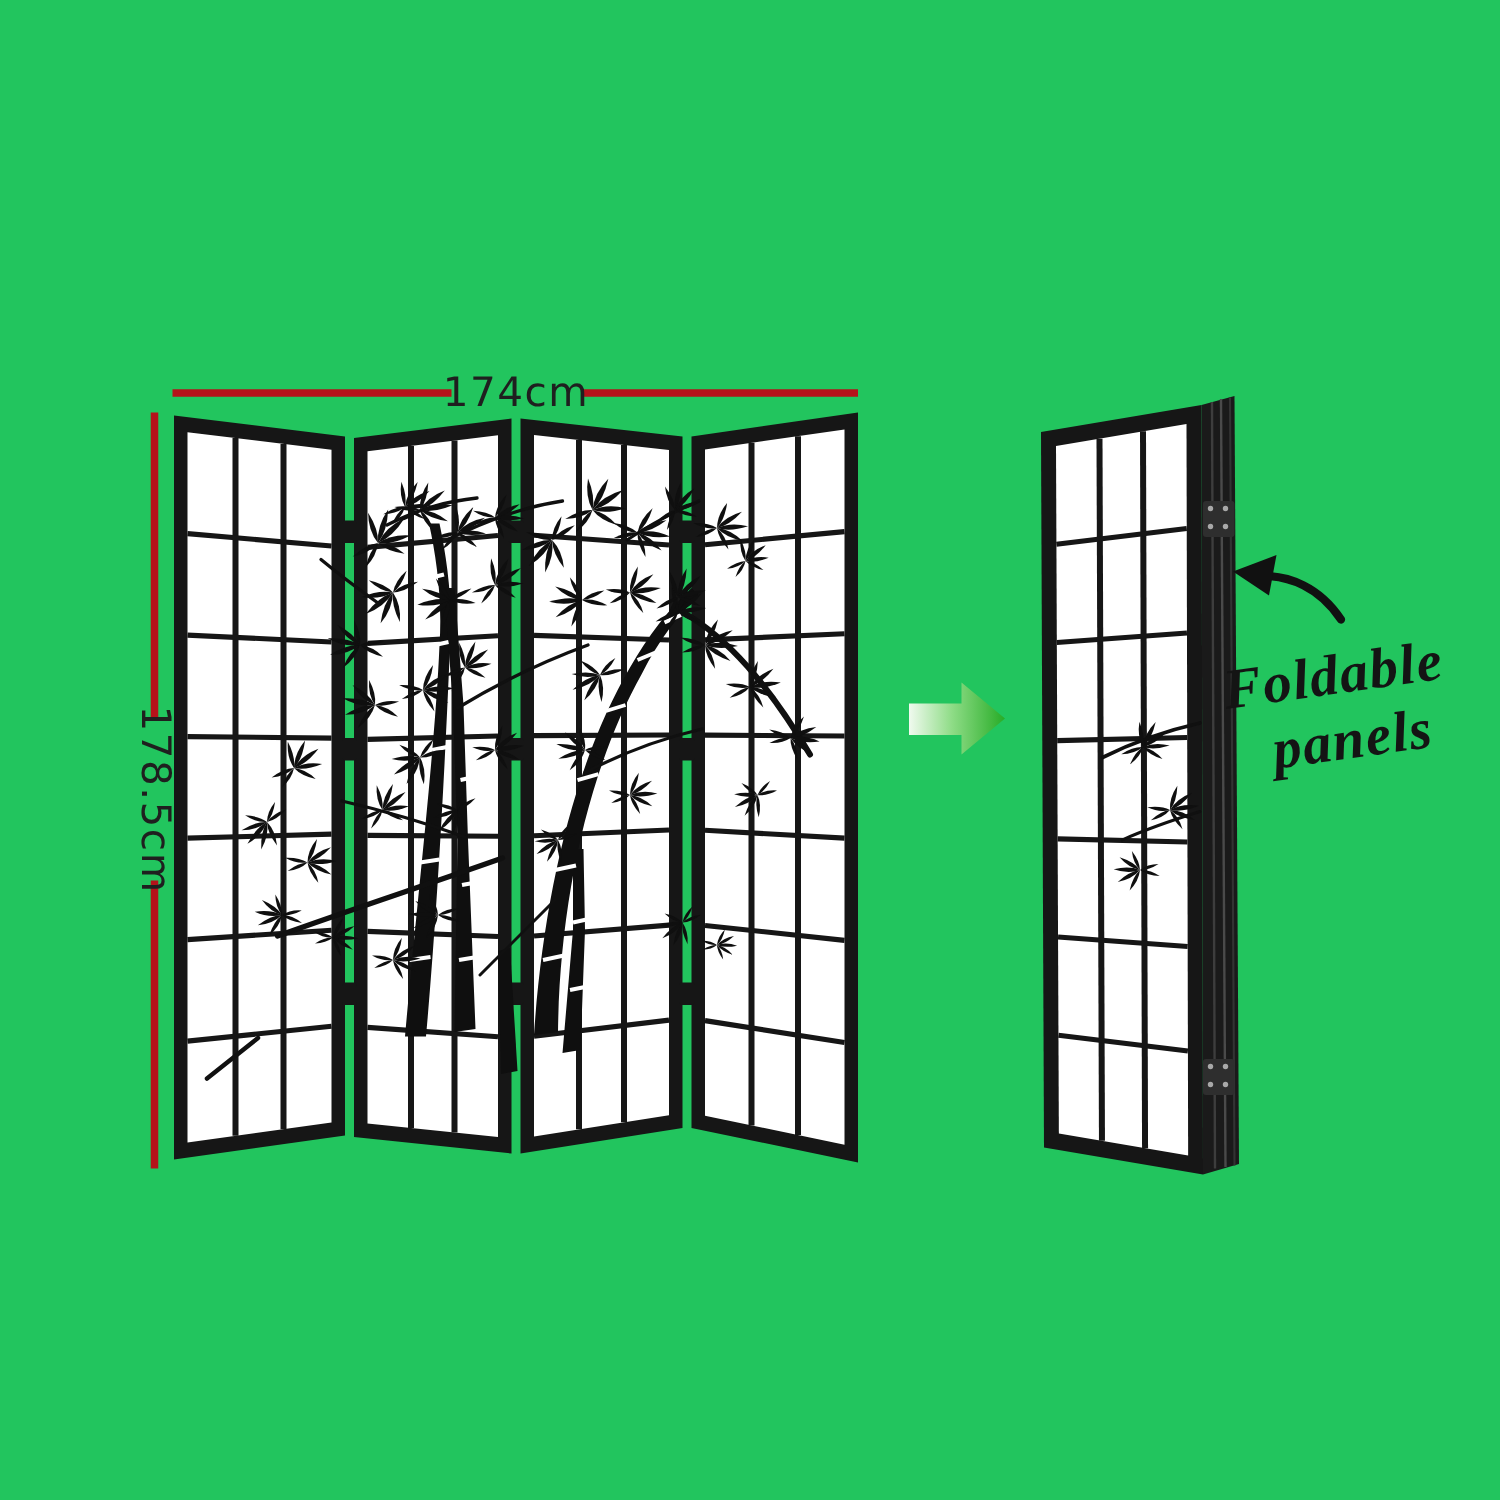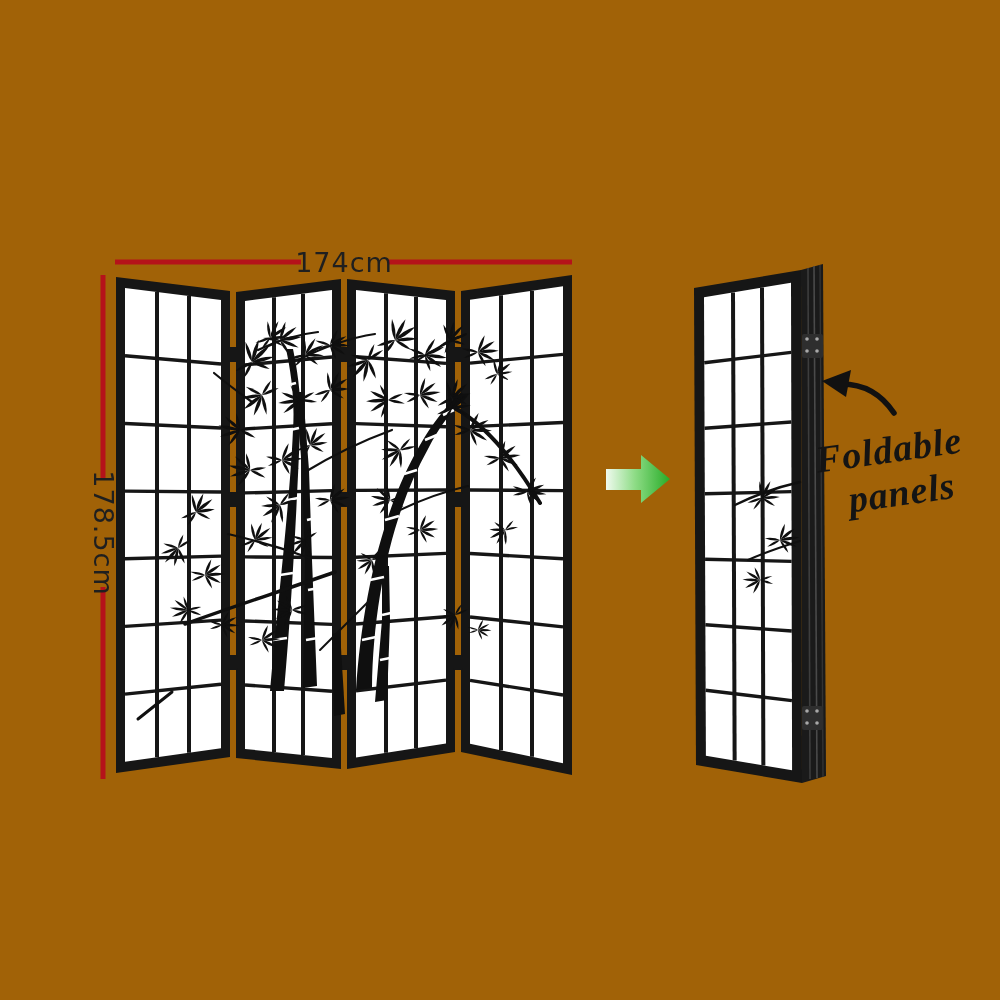--- a/index.html
+++ b/index.html
@@ -1,16 +1,16 @@
 <!DOCTYPE html>
 <html><head>
 <meta charset="utf-8">
 <style>
   html,body{margin:0;padding:0;background:#ffffff;}
-  .stage{width:1000px;height:1000px;background:#a16207;position:relative;overflow:hidden;
+  .stage{width:1000px;height:1000px;background:#22c55e;position:relative;overflow:hidden;
          font-family:"DejaVu Sans",sans-serif;}
   svg{display:block;}
   .dim{font-family:"DejaVu Sans",sans-serif;font-size:27px;fill:#1f1f1f;letter-spacing:1px;}
   .dimline{stroke-width:5;}
   .note{font-family:"Liberation Serif",serif;font-style:italic;font-weight:bold;
         font-size:38px;fill:#141414;letter-spacing:1px;}
 </style>
 </head>
 <body>
 

